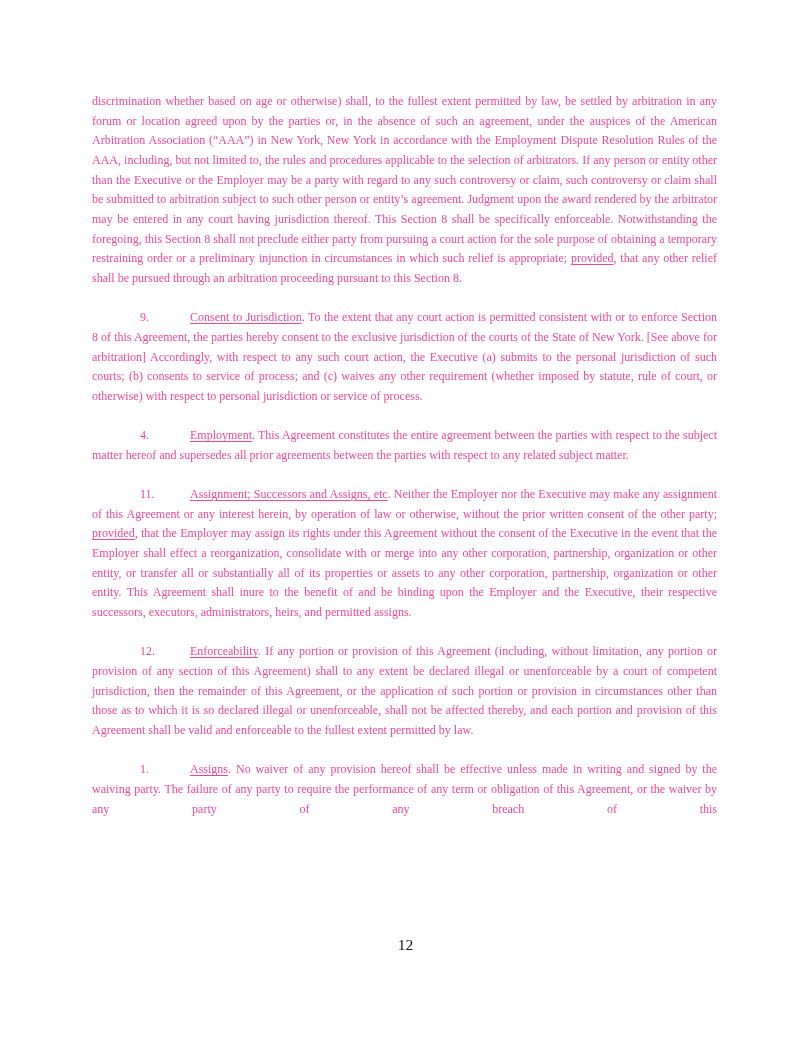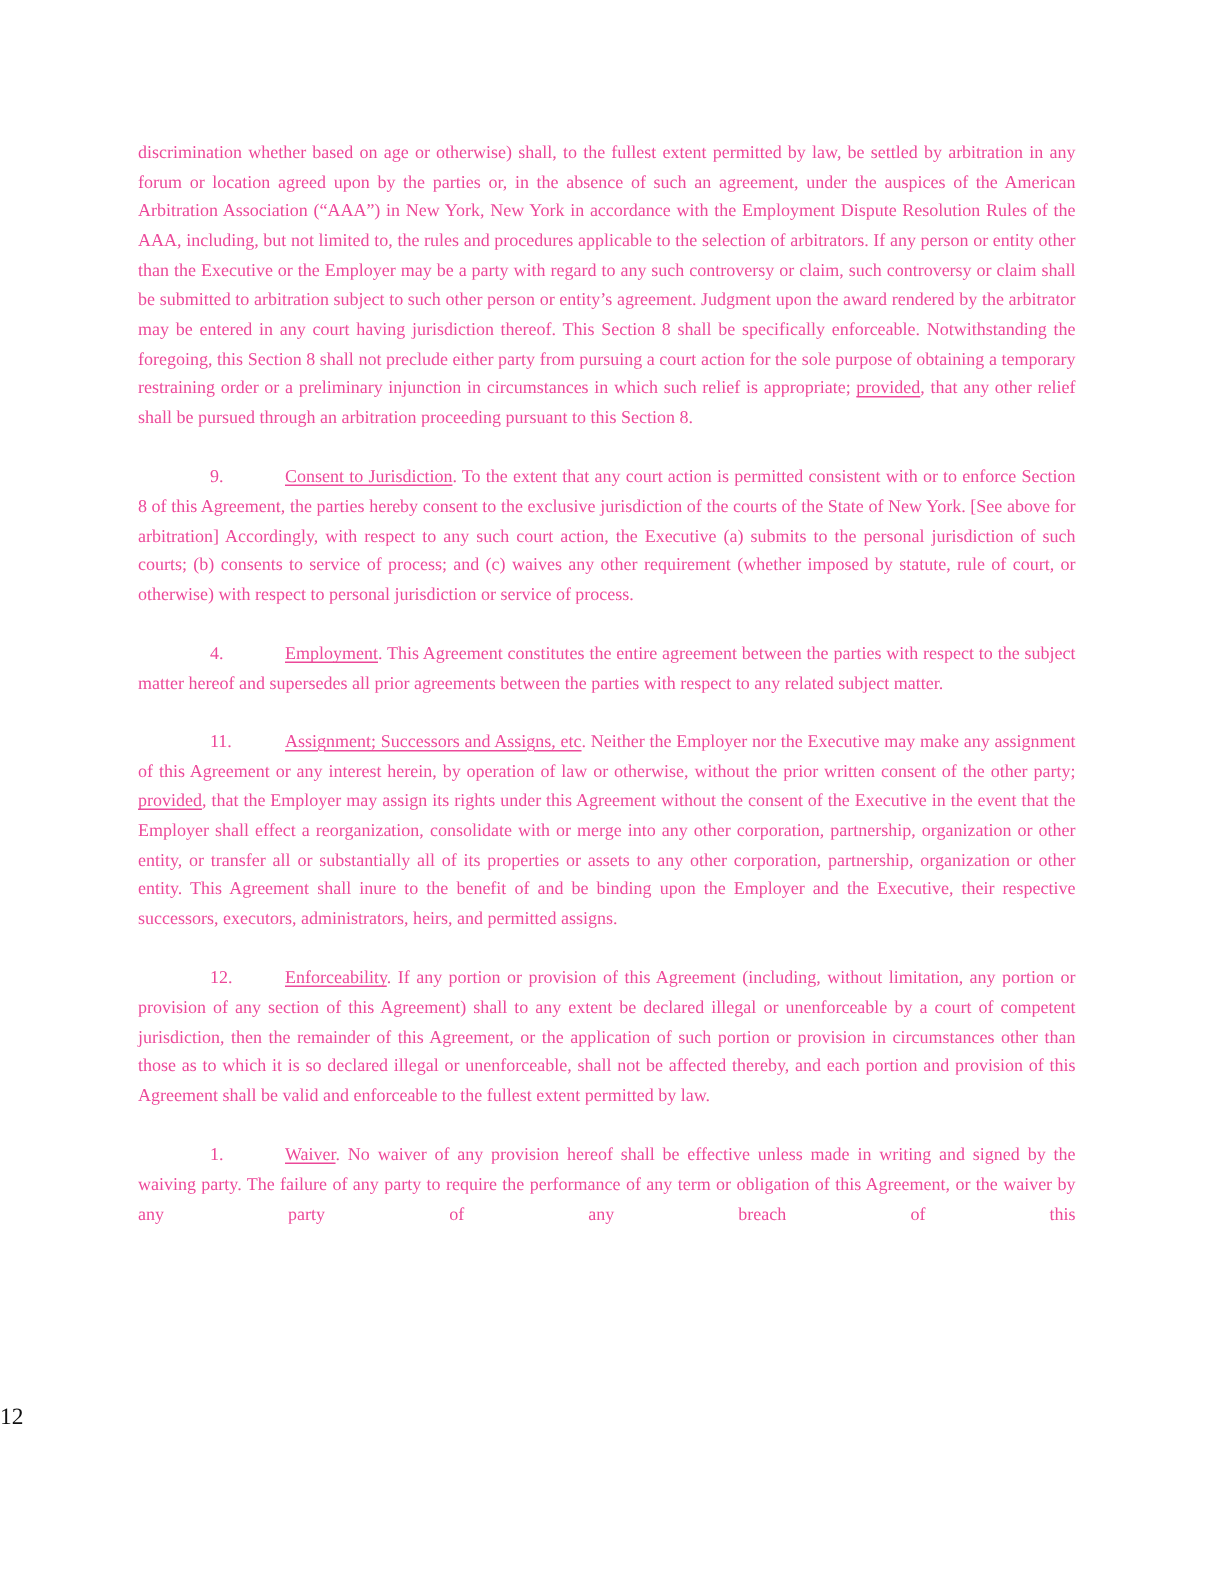--- a/index.html
+++ b/index.html
@@ -7,34 +7,34 @@
   .page {
     position: absolute; left: 92px; top: 92px; width: 625px;
     font-family: "Liberation Serif", "DejaVu Serif", serif;
     font-size: 12px; line-height: 19.65px; color: #ec4899;
   }
   .para { text-align: justify; margin: 0 0 19.65px 0; }
   .para.first { margin-bottom: 19.65px; }
   .num { display: inline-block; width: 50px; margin-left: 48px; }
   .u { text-decoration: underline; text-underline-offset: 2px; }
   .page-number {
-    position: absolute; top: 936px; left: 0; width: 811px; 
+    position: absolute; top: 936px; left: 0; width: 811px; text-align: center;
     font-family: "Liberation Serif", "DejaVu Serif", serif; font-size: 15.6px; color: #111;
   }
 </style>
 </head>
 <body>
 
 <div class="page">
   <p class="para first"><span>discrimination whether based on age or otherwise) shall, to the fullest extent permitted by law, be settled by arbitration in any forum or location agreed upon by the parties or, in the absence of such an agreement, under the auspices of the American Arbitration Association (“AAA”) in New York, New York in accordance with the Employment Dispute Resolution Rules of the AAA, including, but not limited to, the rules and procedures applicable to the selection of arbitrators.  If any person or entity other than the Executive or the Employer may be a party with regard to any such controversy or claim, such controversy or claim shall be submitted to arbitration subject to such other person or entity’s agreement.  Judgment upon the award rendered by the arbitrator may be entered in any court having jurisdiction thereof.  This Section 8 shall be specifically enforceable. Notwithstanding the foregoing, this Section 8 shall not preclude either party from pursuing a court action for the sole purpose of obtaining a temporary restraining order or a preliminary injunction in circumstances in which such relief is appropriate; </span><span class="u">provided</span><span>, that any other relief shall be pursued through an arbitration proceeding pursuant to this Section 8.</span></p>
 
   <p class="para"><span class="num">9.</span><span class="u">Consent to Jurisdiction</span><span>. To the extent that any court action is permitted consistent with or to enforce Section 8 of this Agreement, the parties hereby consent to the exclusive jurisdiction of the courts of the State of New York. [See above for arbitration] Accordingly, with respect to any such court action, the Executive (a) submits to the personal jurisdiction of such courts; (b) consents to service of process; and (c) waives any other requirement (whether imposed by statute, rule of court, or otherwise) with respect to personal jurisdiction or service of process.</span></p>
 
   <p class="para"><span class="num">4.</span><span class="u">Employment</span><span>.  This Agreement constitutes the entire agreement between the parties with respect to the subject matter hereof and supersedes all prior agreements between the parties with respect to any related subject matter.</span></p>
 
   <p class="para"><span class="num">11.</span><span class="u">Assignment; Successors and Assigns, etc</span><span>.  Neither the Employer nor the Executive may make any assignment of this Agreement or any interest herein, by operation of law or otherwise, without the prior written consent of the other party; </span><span class="u">provided</span><span>, that the Employer may assign its rights under this Agreement without the consent of the Executive in the event that the Employer shall effect a reorganization, consolidate with or merge into any other corporation, partnership, organization or other entity, or transfer all or substantially all of its properties or assets to any other corporation, partnership, organization or other entity.  This Agreement shall inure to the benefit of and be binding upon the Employer and the Executive, their respective successors, executors, administrators, heirs, and permitted assigns.</span></p>
 
   <p class="para"><span class="num">12.</span><span class="u">Enforceability</span><span>.  If any portion or provision of this Agreement (including, without limitation, any portion or provision of any section of this Agreement) shall to any extent be declared illegal or unenforceable by a court of competent jurisdiction, then the remainder of this Agreement, or the application of such portion or provision in circumstances other than those as to which it is so declared illegal or unenforceable, shall not be affected thereby, and each portion and provision of this Agreement shall be valid and enforceable to the fullest extent permitted by law.</span></p>
 
-  <p class="para" style="text-align-last: justify;"><span class="num">1.</span><span class="u">Waiver</span><span>.  No waiver of any provision hereof shall be effective unless made in writing and signed by the waiving party.  The failure of any party to require the performance of any term or obligation of this Agreement, or the waiver by any party of any breach of this</span></p>
+  <p class="para" style="text-align-last: justify;"><span class="num">1.</span><span class="u">Assigns</span><span>.  No waiver of any provision hereof shall be effective unless made in writing and signed by the waiving party.  The failure of any party to require the performance of any term or obligation of this Agreement, or the waiver by any party of any breach of this</span></p>
 </div>
 
 <div class="page-number">12</div>
 
 </body></html>

